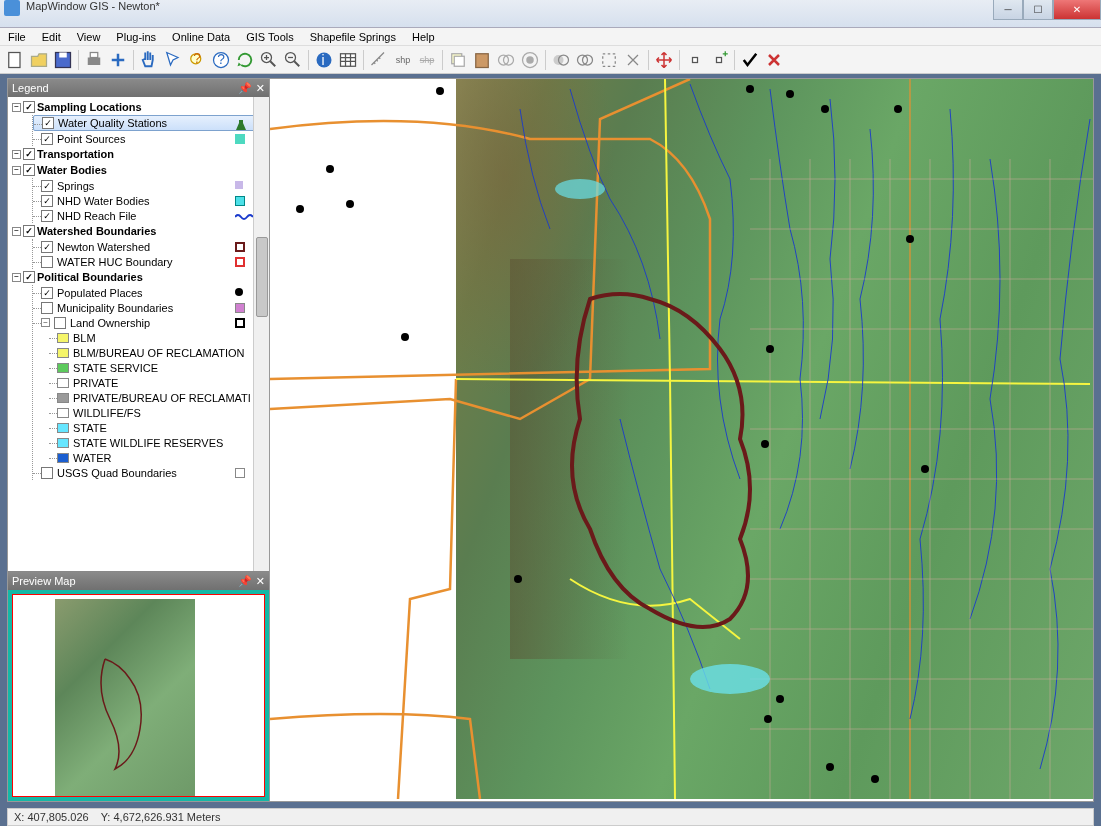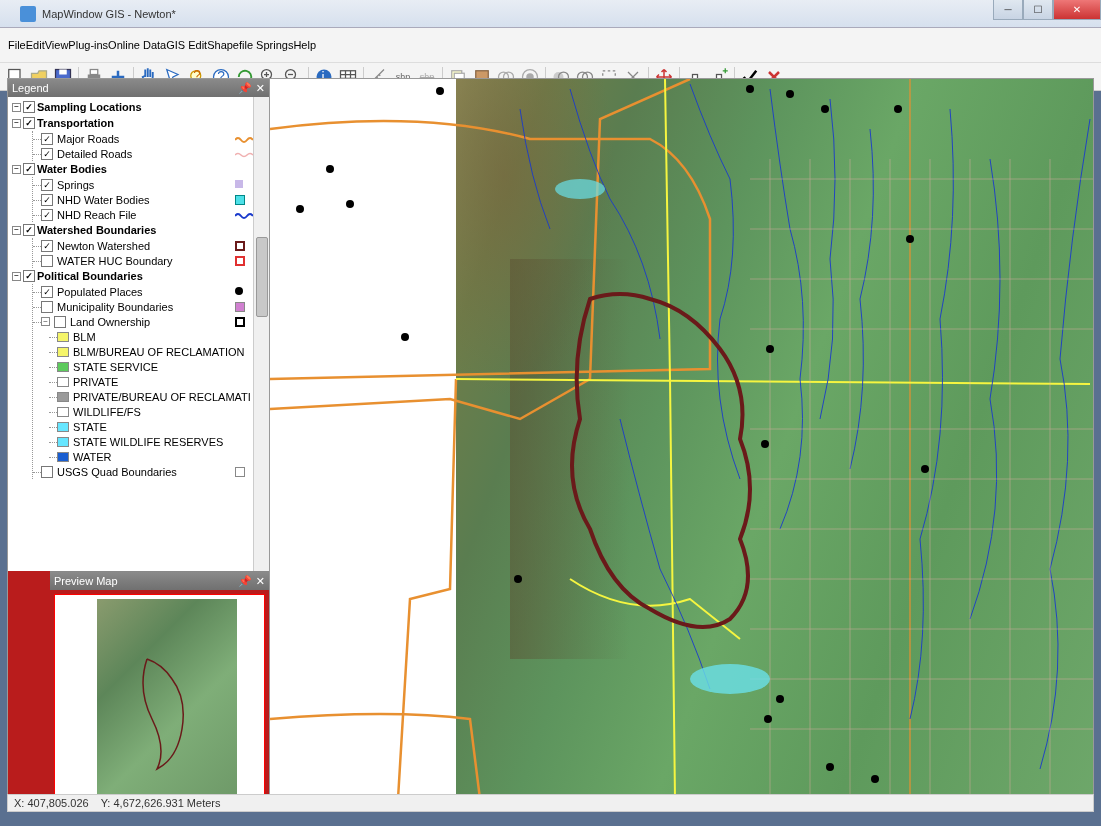--- a/index.html
+++ b/index.html
@@ -1,33 +1,33 @@
 <!DOCTYPE html>
 <html><head>
 <meta charset="utf-8">
 <style>
 * { box-sizing: border-box; margin: 0; padding: 0; font-family: "Segoe UI", Tahoma, sans-serif; font-size: 11px; }
 body { background: #5a7090; width: 1101px; height: 826px; overflow: hidden; position: relative; }
 
 
-.titlebar { height: 28px; background: linear-gradient(#e8edf4,#d6e0ee); display:flex; align-items:center; padding:0 20px; border-bottom:1px solid #aab; }
+.titlebar { height: 28px; background: linear-gradient(#e8edf4,#d6e0ee); display:flex; padding:0 4px; border-bottom:1px solid #aab; }
 .titlebar .icon { width:16px;height:16px;background:#4a90d9;border-radius:2px;margin-right:6px; }
 .titlebar .title { color:#333; }
 .winbtns { position:absolute; right:0; top:0; display:flex; }
 .winbtn { width:30px;height:20px;background:linear-gradient(#e0e8f0,#c8d4e4);border:1px solid #9ab;border-top:none;display:flex;align-items:center;justify-content:center;color:#333;font-size:10px;}
 .winbtn.close{background:linear-gradient(#e77,#c33);color:#fff;width:48px;}
 
-.menubar { height:35px; background:#f4f4f4; display:flex; align-items:center; padding:0 8px; border-bottom:1px solid #ddd;}
+.menubar { height:18px; background:#f4f4f4; display:flex; align-items:center; padding:0 8px; gap:16px; border-bottom:1px solid #ddd;}
 .menubar span{color:#000;cursor:default;}
 
 .toolbar { height:28px; background:#f4f4f4; display:flex; align-items:center; padding:0 4px; gap:2px; border-bottom:1px solid #ccc;}
 .tbtn{width:22px;height:22px;display:flex;align-items:center;justify-content:center;border:1px solid transparent;border-radius:2px;}
 .tsep{width:1px;height:20px;background:#ccc;margin:0 2px;}
 
-.workarea{position:absolute;top:78px;left:7px;right:7px;bottom:24px;background:#b91c1c;display:flex;border:1px solid #999;}
+.workarea{position:absolute;top:78px;left:7px;right:7px;bottom:24px;background:#14b8a6;display:flex;border:1px solid #999;}
 
 
 .leftpane{width:262px;display:flex;flex-direction:column;border-right:1px solid #999;}
 .panelhdr{height:18px;background:linear-gradient(#8a8a8a,#707070);color:#fff;display:flex;align-items:center;padding:0 4px;font-size:11px;}
 .panelhdr .hicons{margin-left:auto;display:flex;gap:4px;}
 .panelhdr .hicons span{cursor:pointer;font-size:11px;}
 .legendbody{flex:1;overflow-y:auto;background:#fff;font-size:11px;position:relative;}
 .scrollbar{position:absolute;right:0;top:0;width:16px;height:100%;background:#f0f0f0;border-left:1px solid #ccc;}
 .sbthumb{position:absolute;left:2px;top:140px;width:12px;height:80px;background:#c8c8c8;border:1px solid #999;border-radius:2px;}
 
@@ -37,32 +37,32 @@
 .exp{width:9px;height:9px;border:1px solid #888;display:inline-flex;align-items:center;justify-content:center;font-size:8px;line-height:1;color:#444;background:#fff;}
 .cb{width:12px;height:12px;border:1px solid #777;background:#fff;display:inline-flex;align-items:center;justify-content:center;font-size:9px;color:#000;}
 .cb.checked::after{content:"✓";}
 .grp .items{margin-left:20px;border-left:1px dotted #999;}
 .item{display:flex;align-items:center;gap:4px;padding:1px 0 1px 8px;min-height:15px;position:relative;}
 .item::before{content:"";position:absolute;left:0;top:8px;width:8px;border-top:1px dotted #999;}
 .sub{margin-left:16px;}
 .sym{width:14px;height:10px;margin-left:auto;margin-right:18px;}
 .selected{background:linear-gradient(#e6f0fd,#cce0fa);border:1px solid #7da2ce;border-radius:2px;}
 
-.preview{height:230px;border-top:1px solid #888;display:flex;flex-direction:column;margin-left:42px;}
+.preview{height:230px;border-top:1px solid #888;display:flex;flex-direction:column;}
 .previewmap{flex:1;padding:4px;}
 .pvbox{width:100%;height:100%;border:1px solid #f00;position:relative;background:#fff;overflow:hidden;}
 .pvimg{position:absolute;left:42px;top:4px;width:140px;height:200px;background:linear-gradient(135deg,#8a9b6e 0%,#5d8659 30%,#7fae78 60%,#6e9968 100%);}
 
 
 .mapview{flex:1;position:relative;background:#fff;overflow:hidden;}
 .terrain{position:absolute;left:186px;top:0;width:660px;height:720px;background:linear-gradient(110deg,#8e8b58 0%,#6d7d4a 10%,#5a7d50 20%,#5d945d 35%,#6aa766 50%,#5e9a5c 70%,#6fa86b 100%);}
 .shade{position:absolute;left:186px;top:0;width:160px;height:320px;background:radial-gradient(ellipse at 30% 30%,rgba(120,100,60,.6),transparent 70%);}
 .mtn{position:absolute;left:240px;top:180px;width:120px;height:400px;background:linear-gradient(90deg,rgba(90,80,50,.5),transparent);}
 
-.status{position:absolute;left:7px;right:7px;bottom:14px;height:18px;background:#f0f0f0;border:1px solid #ccc;display:flex;align-items:center;padding:0 6px;font-size:11px;color:#333;}
+.status{position:absolute;left:7px;right:7px;bottom:0;height:18px;background:#f0f0f0;border:1px solid #ccc;display:flex;align-items:center;padding:0 6px;font-size:11px;color:#333;}
 
 svg.roads path{fill:none;}
 .dot{fill:#000;}
 .flask{fill:#2d7a2d;}
 </style>
 </head>
 <body>
 
 <div class="titlebar">
   <div class="icon"></div>
@@ -73,21 +73,21 @@
     <div class="winbtn close">✕</div>
   </div>
 </div>
 
 <div class="menubar">
   <span>File</span>
   <span>Edit</span>
   <span>View</span>
   <span>Plug-ins</span>
   <span>Online Data</span>
-  <span>GIS Edit</span>
+  <span>GIS Tools</span>
   <span>Shapefile Springs</span>
   <span>Help</span>
 </div>
 
 <div class="toolbar">
   <div class="tbtn">
       <svg viewBox="0 0 16 16">
         <rect x="3" y="2" width="9" height="12" fill="#fff" stroke="#555"></rect>
       </svg>
     </div>
@@ -271,42 +271,42 @@
         </div>
     </div>
     <div class="legendbody">
       <div class="tree" id="tree">
           <div class="grp">
             <div class="grphdr">
               <span class="exp">−</span>
               <span class="cb checked"></span>
               <span>Sampling Locations</span>
             </div>
+            <div class="items">
+              <div class="item selected">
+                <span class="cb checked"></span>
+                <span>Water Quality Stations</span>
+                <span class="sym"><svg width="14" height="14">
+                    <path d="M5 2h4v3l3 7H2l3-7z" fill="#2d7a2d"></path>
+                  </svg></span>
+              </div>
+              <div class="item">
+                <span class="cb checked"></span>
+                <span>Point Sources</span>
+                <span class="sym">
+                  <div style="width:10px;height:10px;background:#4dd9c0"></div>
+                </span>
+              </div>
+            </div>
           </div>
           <div class="grp">
             <div class="grphdr">
               <span class="exp">−</span>
               <span class="cb checked"></span>
               <span>Transportation</span>
-            </div>
-            <div class="items">
-              <div class="item">
-                <span class="cb checked"></span>
-                <span>Major Roads</span>
-                <span class="sym"><svg width="18" height="8">
-                    <path d="M0 4q3-4 6 0t6 0 6 0" stroke="#e89030" stroke-width="2" fill="none"></path>
-                  </svg></span>
-              </div>
-              <div class="item">
-                <span class="cb checked"></span>
-                <span>Detailed Roads</span>
-                <span class="sym"><svg width="18" height="8">
-                    <path d="M0 4q3-3 6 0t6 0 6 0" stroke="#f0b0b0" stroke-width="1.5" fill="none"></path>
-                  </svg></span>
-              </div>
             </div>
           </div>
           <div class="grp">
             <div class="grphdr">
               <span class="exp">−</span>
               <span class="cb checked"></span>
               <span>Water Bodies</span>
             </div>
             <div class="items">
               <div class="item">

